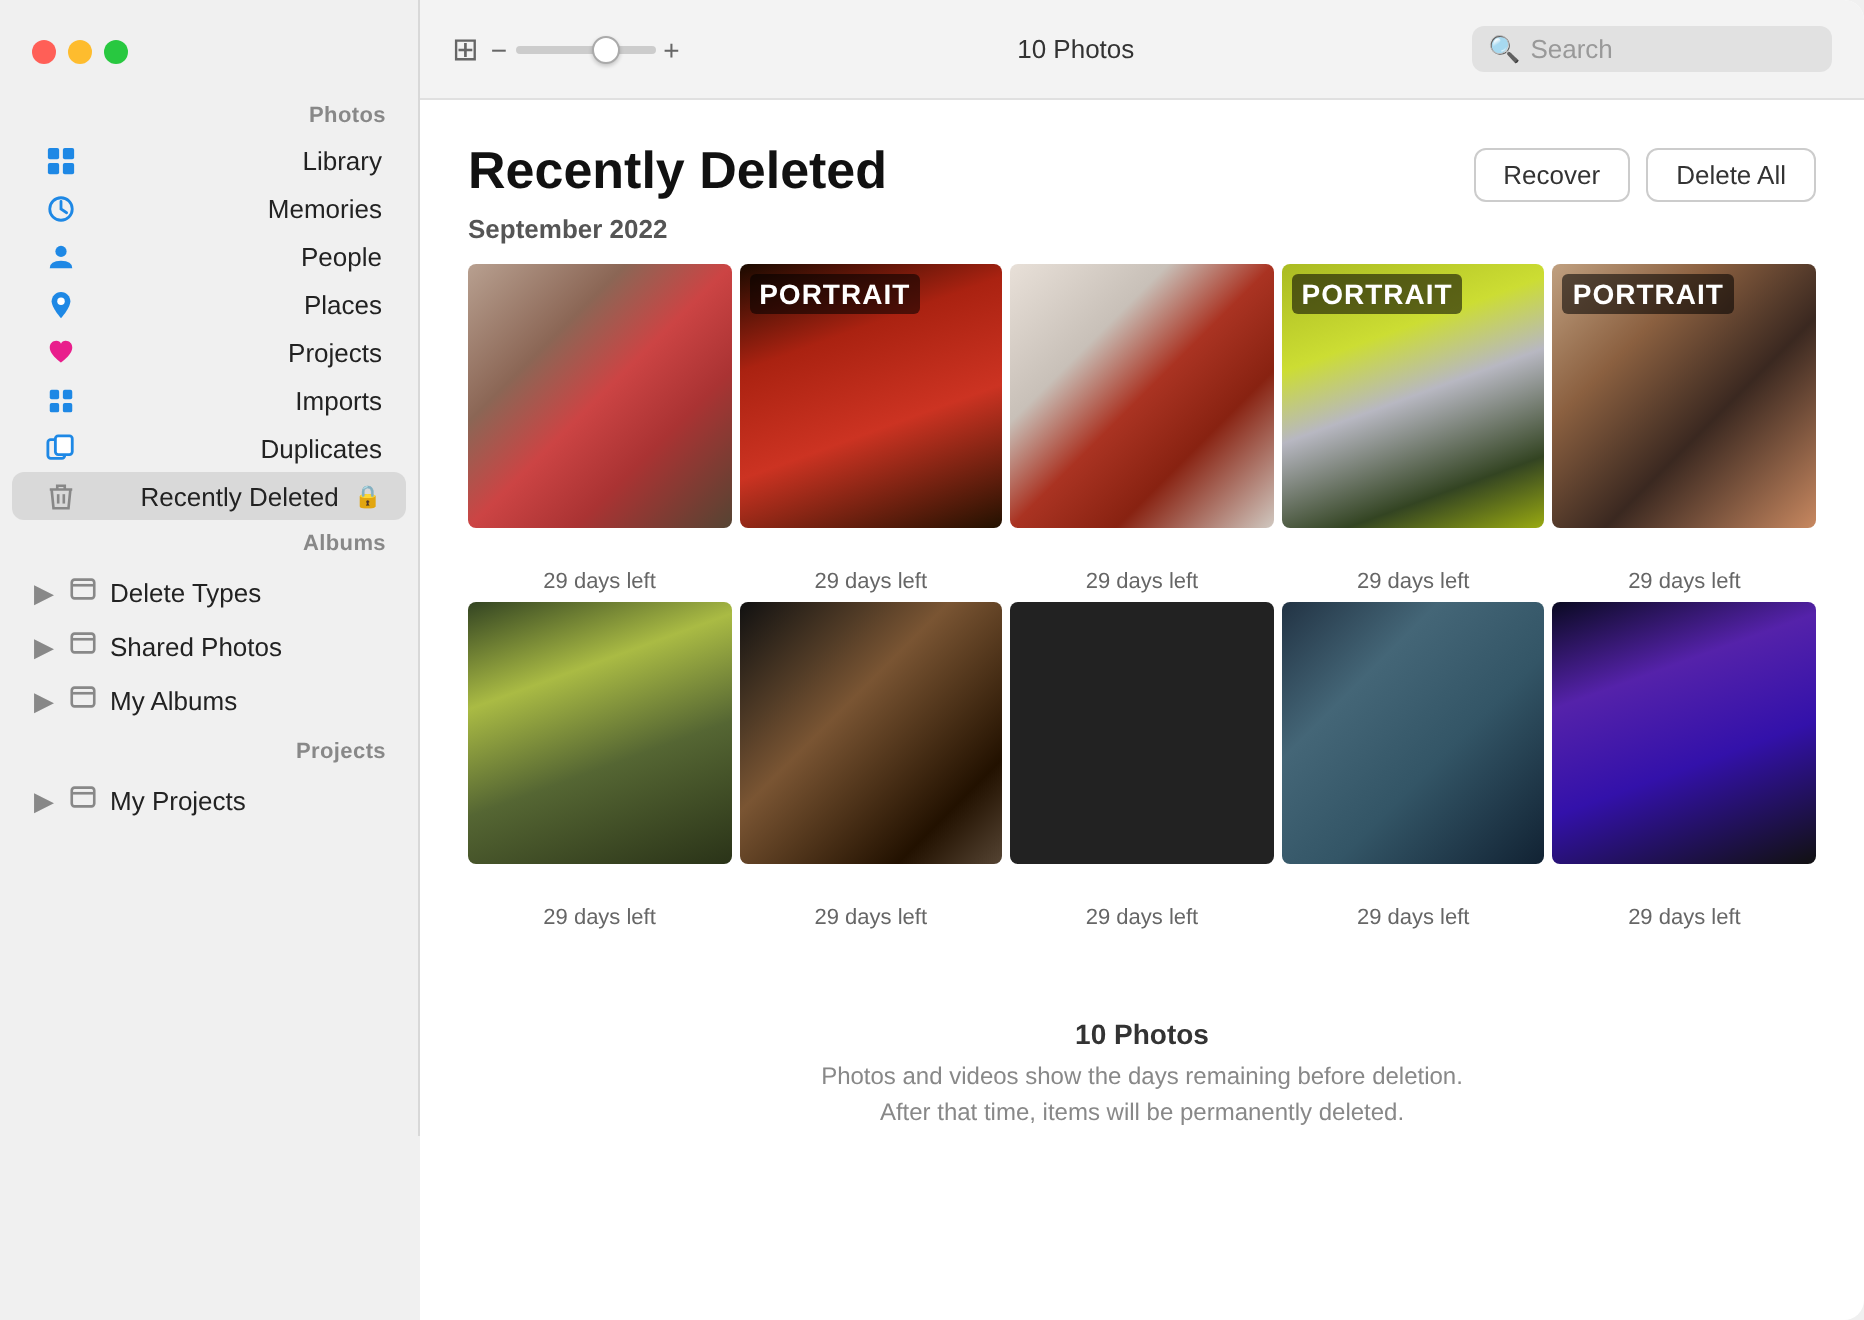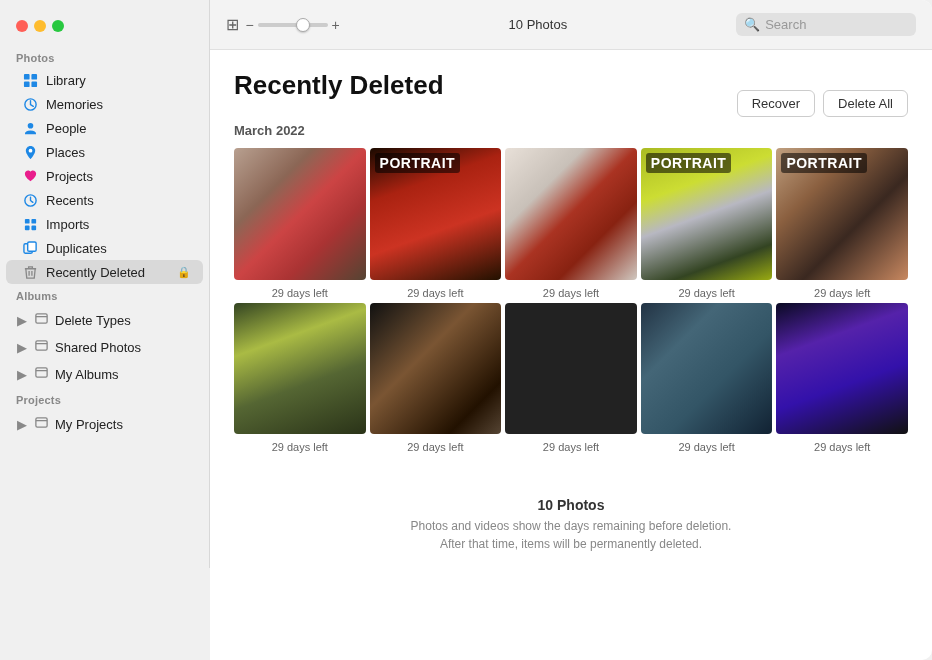--- a/index.html
+++ b/index.html
@@ -15,20 +15,21 @@
 
     
     .sidebar {
       width: 210px;
       min-width: 210px;
       background: #f0f0f0;
       height: 568px;
       overflow-y: auto;
       padding: 10px 0;
       border-right: 1px solid #d8d8d8;
+      text-align: right;
     }
     .sidebar::-webkit-scrollbar { display: none; }
 
     .window-controls {
       display: flex;
       gap: 6px;
       padding: 10px 16px 14px 16px;
     }
     .dot {
       width: 12px; height: 12px;
@@ -205,21 +206,21 @@
     }
     .page-title {
       font-size: 26px;
       font-weight: 700;
       color: #111;
     }
     .header-actions {
       display: flex;
       gap: 8px;
       align-items: center;
-      margin-top: 20px;
+      margin-top: 4px;
     }
     .btn-recover {
       background: transparent;
       border: 1px solid #ccc;
       border-radius: 6px;
       padding: 5px 14px;
       font-size: 13px;
       color: #333;
       cursor: pointer;
     }
@@ -256,21 +257,21 @@
       width: 100%;
       aspect-ratio: 1;
       border-radius: 4px;
       overflow: hidden;
       background: #222;
     }
     .photo-caption {
       text-align: center;
       font-size: 11px;
       color: #666;
-      margin-top: 7px;
+      margin-top: 21px;
     }
     .portrait-badge {
       position: absolute;
       top: 5px;
       left: 5px;
       background: rgba(0,0,0,0.55);
       color: white;
       font-size: 14px;
       font-weight: 600;
       padding: 2px 5px;
@@ -368,29 +369,20 @@
 
   <div class="sidebar-item">
     <span class="icon icon-pink">
       <svg viewBox="0 0 16 16" fill="currentColor">
         <path d="M8 13 C8 13 2 9 2 5 C2 3 3.5 1.5 5.5 1.5 C6.7 1.5 7.7 2.1 8 3 C8.3 2.1 9.3 1.5 10.5 1.5 C12.5 1.5 14 3 14 5 C14 9 8 13 8 13 Z"></path>
       </svg>
     </span>
     <span class="item-label">Projects</span>
   </div>
 
-  <div class="sidebar-item">
-    <span class="icon icon-blue">
-      <svg viewBox="0 0 16 16" fill="none" stroke="currentColor" stroke-width="1.5">
-        <circle cx="8" cy="8" r="6"></circle>
-        <path d="M8 4.5 L8 8 L10.5 10" stroke-linecap="round"></path>
-      </svg>
-    </span>
-    <span class="item-label">Recents</span>
-  </div>
 
   <div class="sidebar-item">
     <span class="icon icon-blue">
       <svg viewBox="0 0 16 16" fill="currentColor">
         <rect x="2" y="2" width="5" height="5" rx="1"></rect>
         <rect x="9" y="2" width="5" height="5" rx="1"></rect>
         <rect x="2" y="9" width="5" height="5" rx="1"></rect>
         <rect x="9" y="9" width="5" height="5" rx="1"></rect>
       </svg>
     </span>
@@ -494,21 +486,21 @@
 
   <div class="content">
     <div class="page-header">
       <h1 class="page-title">Recently Deleted</h1>
       <div class="header-actions">
         <button class="btn-recover">Recover</button>
         <button class="btn-delete-all">Delete All</button>
       </div>
     </div>
 
-    <div class="section-date">March 2022</div>
+    <div class="section-date">September 2022</div>
 
     <div class="photo-grid">
 
       <div class="photo-item">
         <div class="photo-thumb p1"></div>
         <div class="photo-caption">29 days left</div>
       </div>
 
       <div class="photo-item">
         <div class="portrait-badge">PORTRAIT</div>

